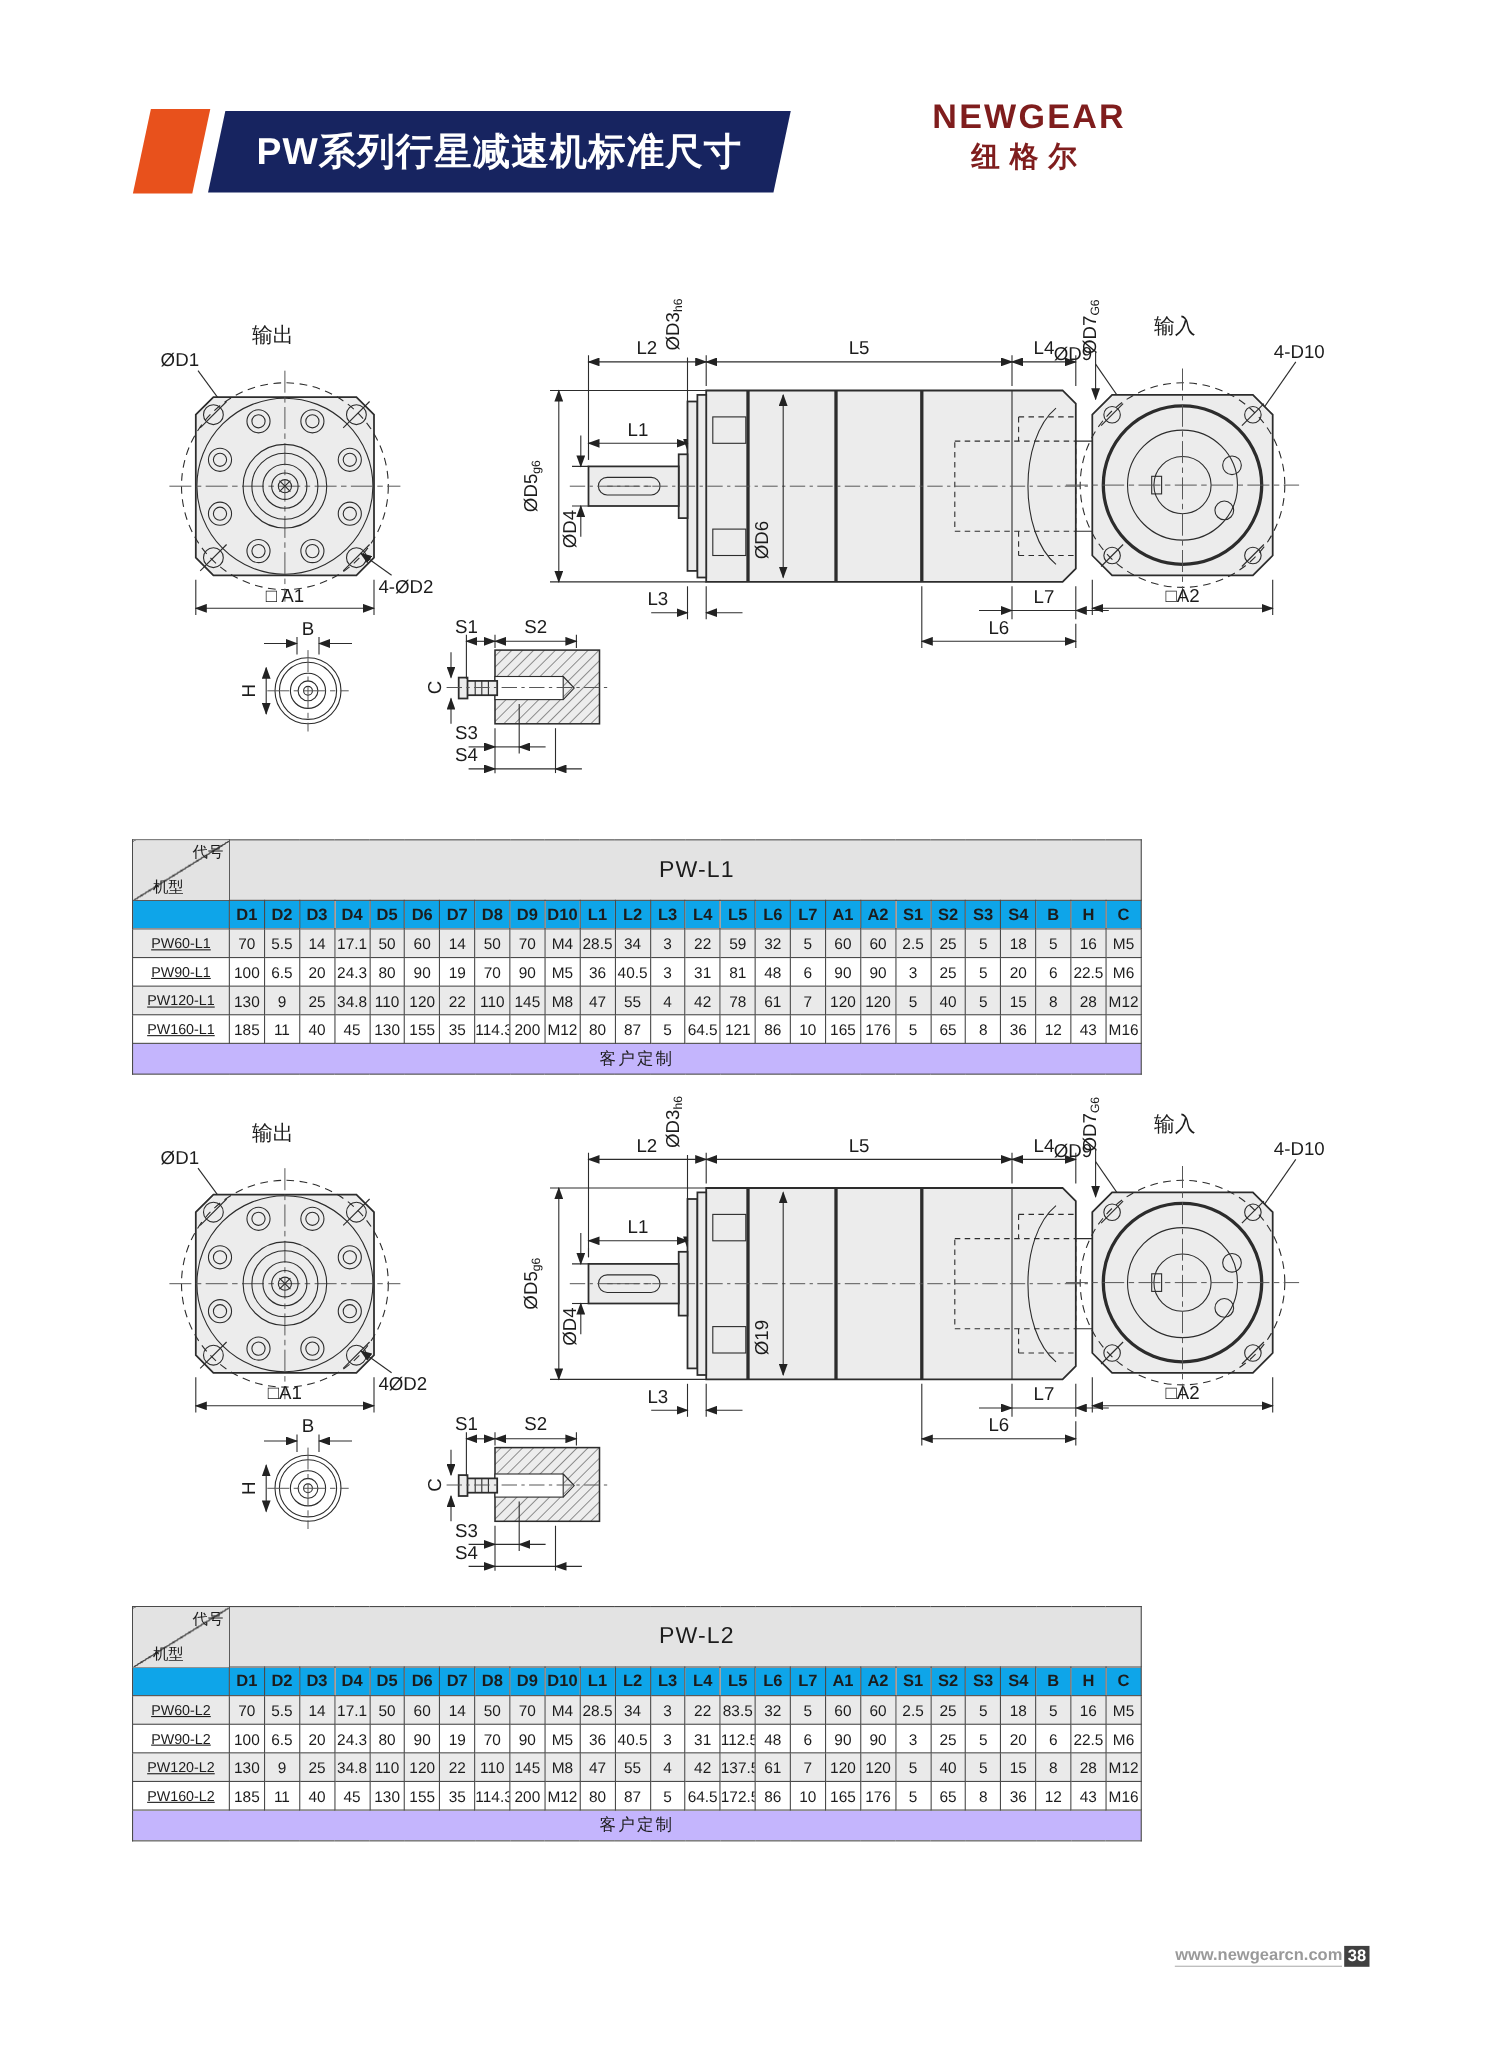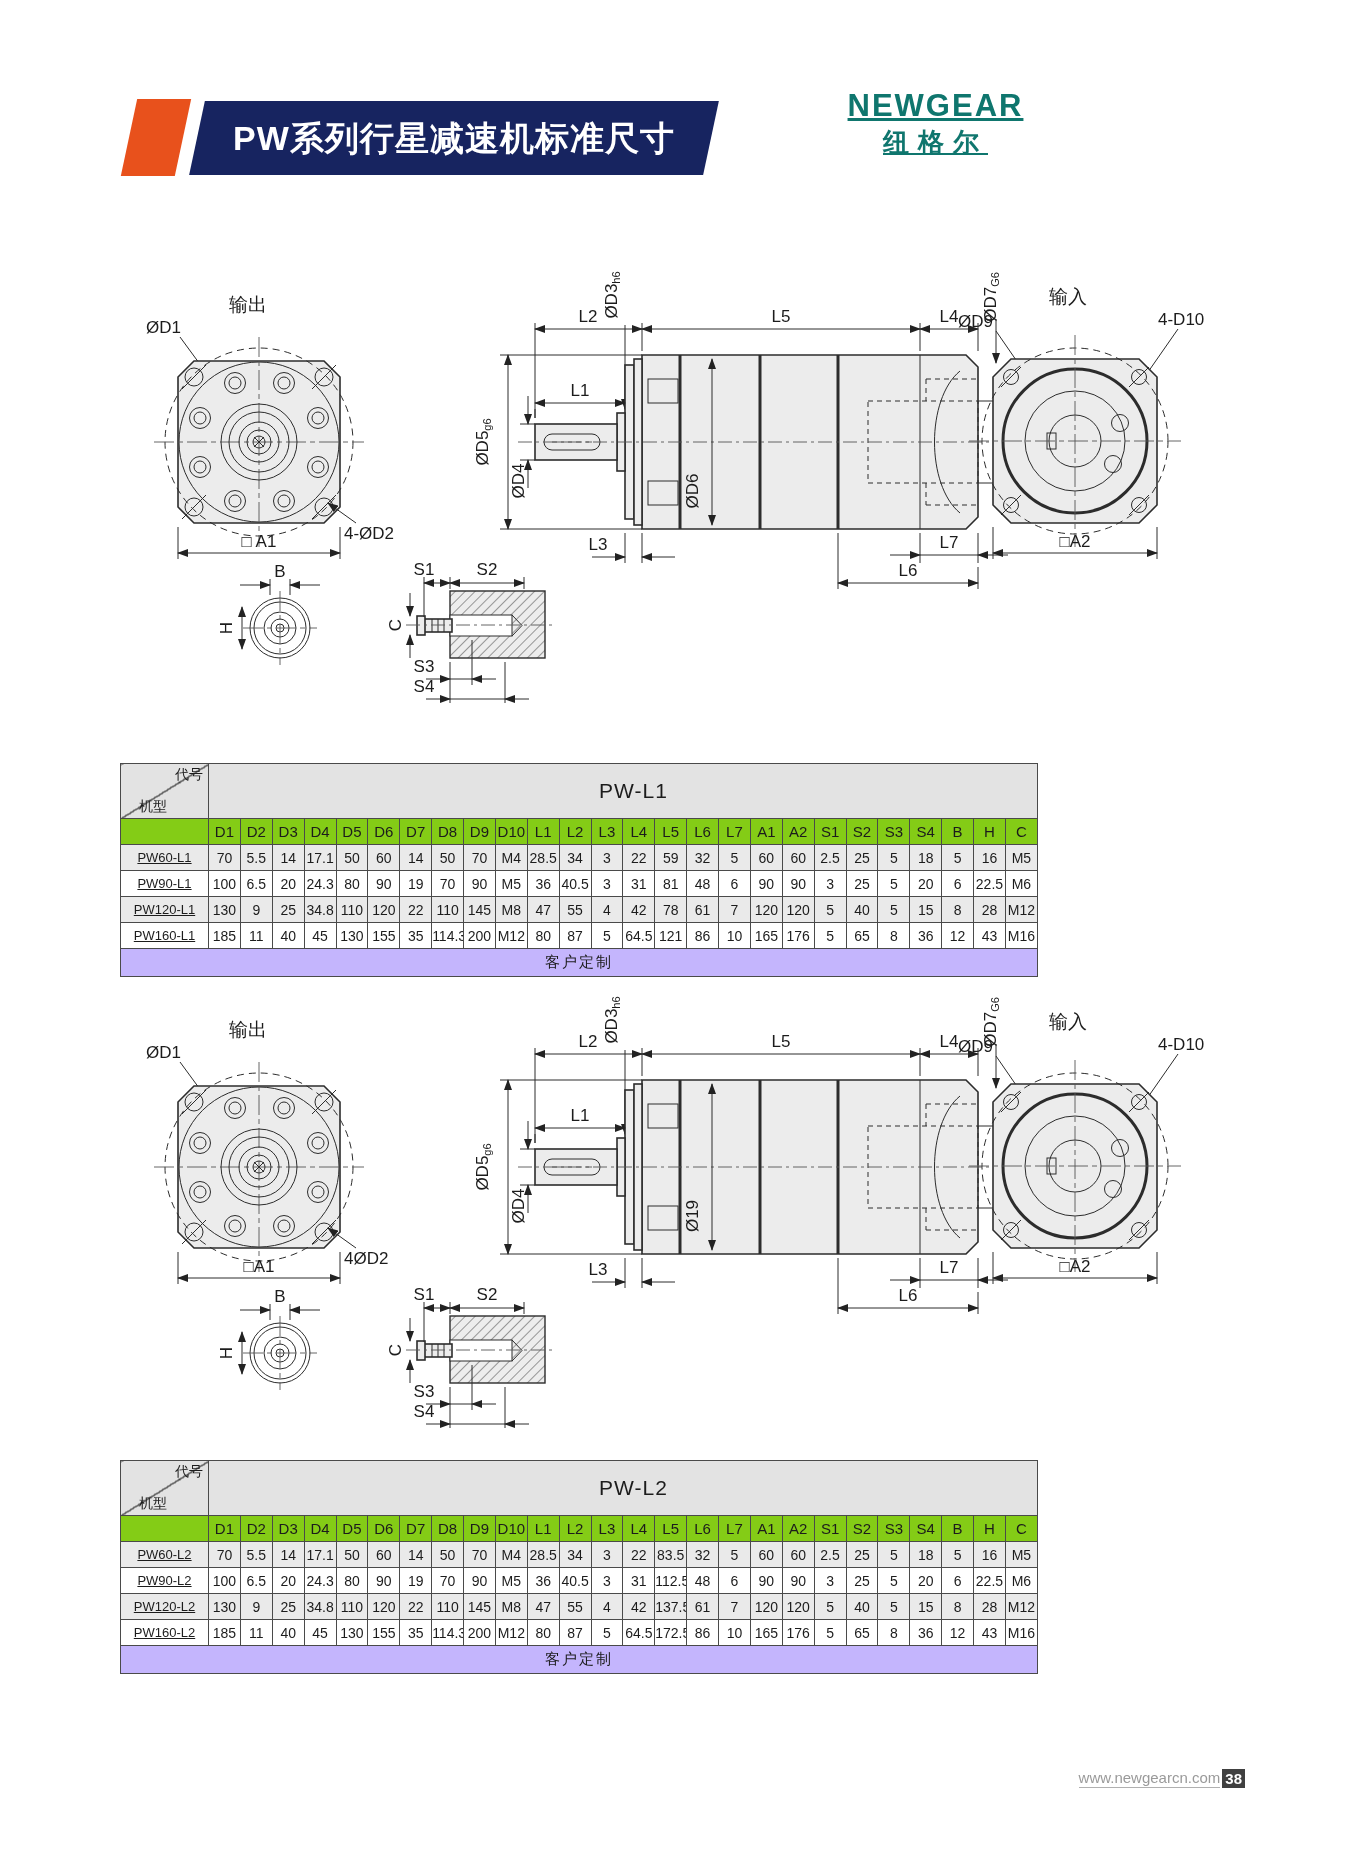--- a/index.html
+++ b/index.html
@@ -5,21 +5,21 @@
   html,body{margin:0;padding:0;background:#888;}
   .page{position:relative;width:1362px;height:1871px;background:#ffffff;overflow:hidden;
         font-family:"Liberation Sans","DejaVu Sans",sans-serif;color:#1c1c1c;}
   
   .banner-orange{position:absolute;left:129px;top:99px;width:54px;height:77px;
         background:#e8511c;transform:skewX(-12deg);}
   .banner-navy{position:absolute;left:197px;top:101px;width:514px;height:74px;
         background:#172460;transform:skewX(-12deg);}
   .banner-title{transform:skewX(12deg);color:#fff;font-size:34px;font-weight:bold;
         line-height:74px;text-align:center;letter-spacing:1px;white-space:nowrap;}
-  .brand{position:absolute;left:828px;top:88px;width:215px;text-align:center;color:#0f766e;text-decoration:underline;}
+  .brand{position:absolute;left:828px;top:88px;width:215px;text-align:center;color:#7f1d1d;}
   .brand-en{font-size:31px;font-weight:bold;letter-spacing:2px;}
   .brand-cn{font-size:26px;font-weight:bold;letter-spacing:9px;margin-top:1px;}
   
   .drawing{position:absolute;left:120px;width:1122px;height:470px;}
   .drawing svg{display:block;}
   .drawing text{font-family:"Liberation Sans","DejaVu Sans",sans-serif;font-size:17px;fill:#1c1c1c;}
   .drawing text.cn{font-size:19px;}
   .drawing .sub{font-size:11px;}
   .ln{stroke:#2c2c2c;stroke-width:1;fill:none;}
   .dim{stroke:#2c2c2c;stroke-width:1;fill:none;}
@@ -32,29 +32,29 @@
   
   table.dims{position:absolute;left:120px;width:918px;border-collapse:collapse;table-layout:fixed;
         border:1px solid #c2410c;}
   table.dims td{border:1px solid #4a4a4a;text-align:center;font-size:14px;padding:0;height:25px;
         overflow:hidden;white-space:nowrap;}
   table.dims td.ttl{background:#e3e3e3;font-size:21px;letter-spacing:1px;height:54px;padding-left:21px;}
   table.dims td.corner{background:#e3e3e3;position:relative;height:54px;
         background-image:linear-gradient(to bottom right,transparent calc(50% - 0.7px),#444 calc(50% - 0.7px),#444 calc(50% + 0.7px),transparent calc(50% + 0.7px));}
   .c-top{position:absolute;top:2px;right:5px;font-size:14px;}
   .c-bot{position:absolute;bottom:2px;left:18px;font-size:14px;}
-  tr.chead td{background:#84cc16;font-size:15px;}
+  tr.chead td{background:#0ea5e9;font-size:15px;font-weight:bold;}
   tr.odd td{background:#eaeaea;}
   tr.even td{background:#fff;}
   tr.odd td.model,tr.even td.model{font-size:13px;text-decoration:underline;}
   tr.tfoot td{background:#c4b5fd;font-size:15px;height:27px;letter-spacing:2px;}
   
   .page-footer{position:absolute;left:1020px;top:1769px;width:225px;display:flex;
         justify-content:flex-end;align-items:flex-start;}
-  .footer-url{color:#9a9a9a;font-size:15px;border-bottom:1px solid #b0b0b0;padding-bottom:1px;}
+  .footer-url{color:#9a9a9a;font-size:15px;border-bottom:1px solid #b0b0b0;padding-bottom:1px;font-weight:bold;}
   .footer-page{background:#404040;color:#fff;font-size:15px;font-weight:bold;
         padding:1px 3px;margin-left:2px;}
 </style>
 </head>
 <body>
 
 <div class="page">
 
   <div class="banner-orange"></div>
   <div class="banner-navy">

